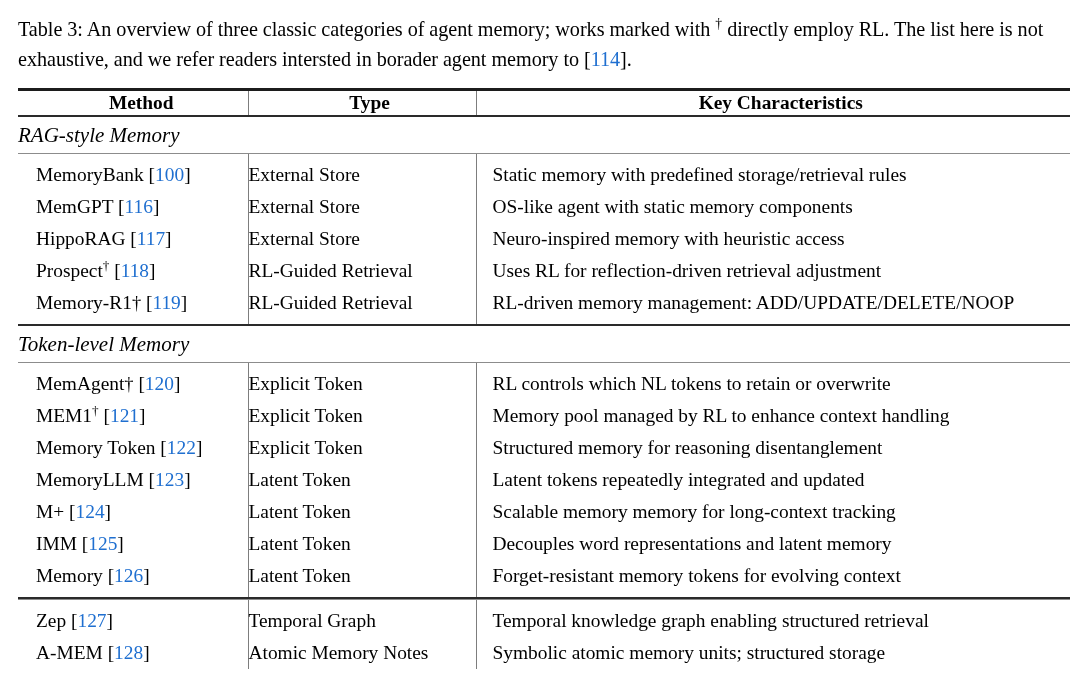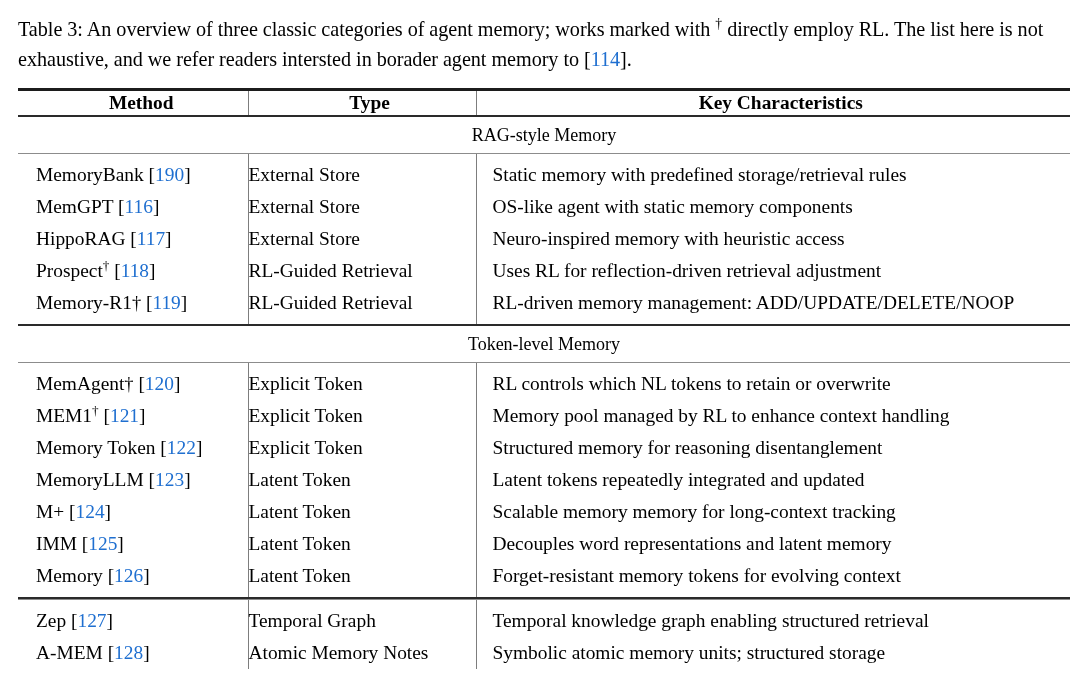--- a/index.html
+++ b/index.html
@@ -103,22 +103,22 @@
     padding-top: 2px;
     padding-bottom: 2px;
     border-left: 1.6px solid #7d7d7d;
     margin-left: 40px;
   }
   tr.data-row td { height: 28px; line-height: 28px; }
   tr.data-row.first-row td { padding-top: 7px; }
   tr.data-row.last-row td  { padding-bottom: 7px; }
 
   tr.section-row td {
-    text-align: center;
-    font-size: 18px;
+    font-style: italic;
+    font-size: 21px;
     height: 36px;
     line-height: 36px;
     padding: 0;
     border-left: none;
   }
 </style>
 </head>
 <body>
 
 <div class="page">
@@ -147,21 +147,21 @@
         <tr class="rule-mid">
             <td colspan="3"></td>
           </tr>
       <tr class="section-row">
             <td colspan="3">RAG-style Memory</td>
           </tr>
           <tr class="rule-thin">
             <td colspan="3"></td>
           </tr>
           <tr class="data-row first-row">
-            <td class="cell-method"><span>MemoryBank</span> [<span class="cite">190</span>]</td>
+            <td class="cell-method"><span>MemoryBank</span> [<span class="cite">100</span>]</td>
             <td class="cell-type">External Store</td>
             <td class="cell-desc">Static memory with predefined storage/retrieval rules</td>
           </tr>
           <tr class="data-row">
             <td class="cell-method"><span>MemGPT</span> [<span class="cite">116</span>]</td>
             <td class="cell-type">External Store</td>
             <td class="cell-desc">OS-like agent with static memory components</td>
           </tr>
           <tr class="data-row">
             <td class="cell-method"><span>HippoRAG</span> [<span class="cite">117</span>]</td>

